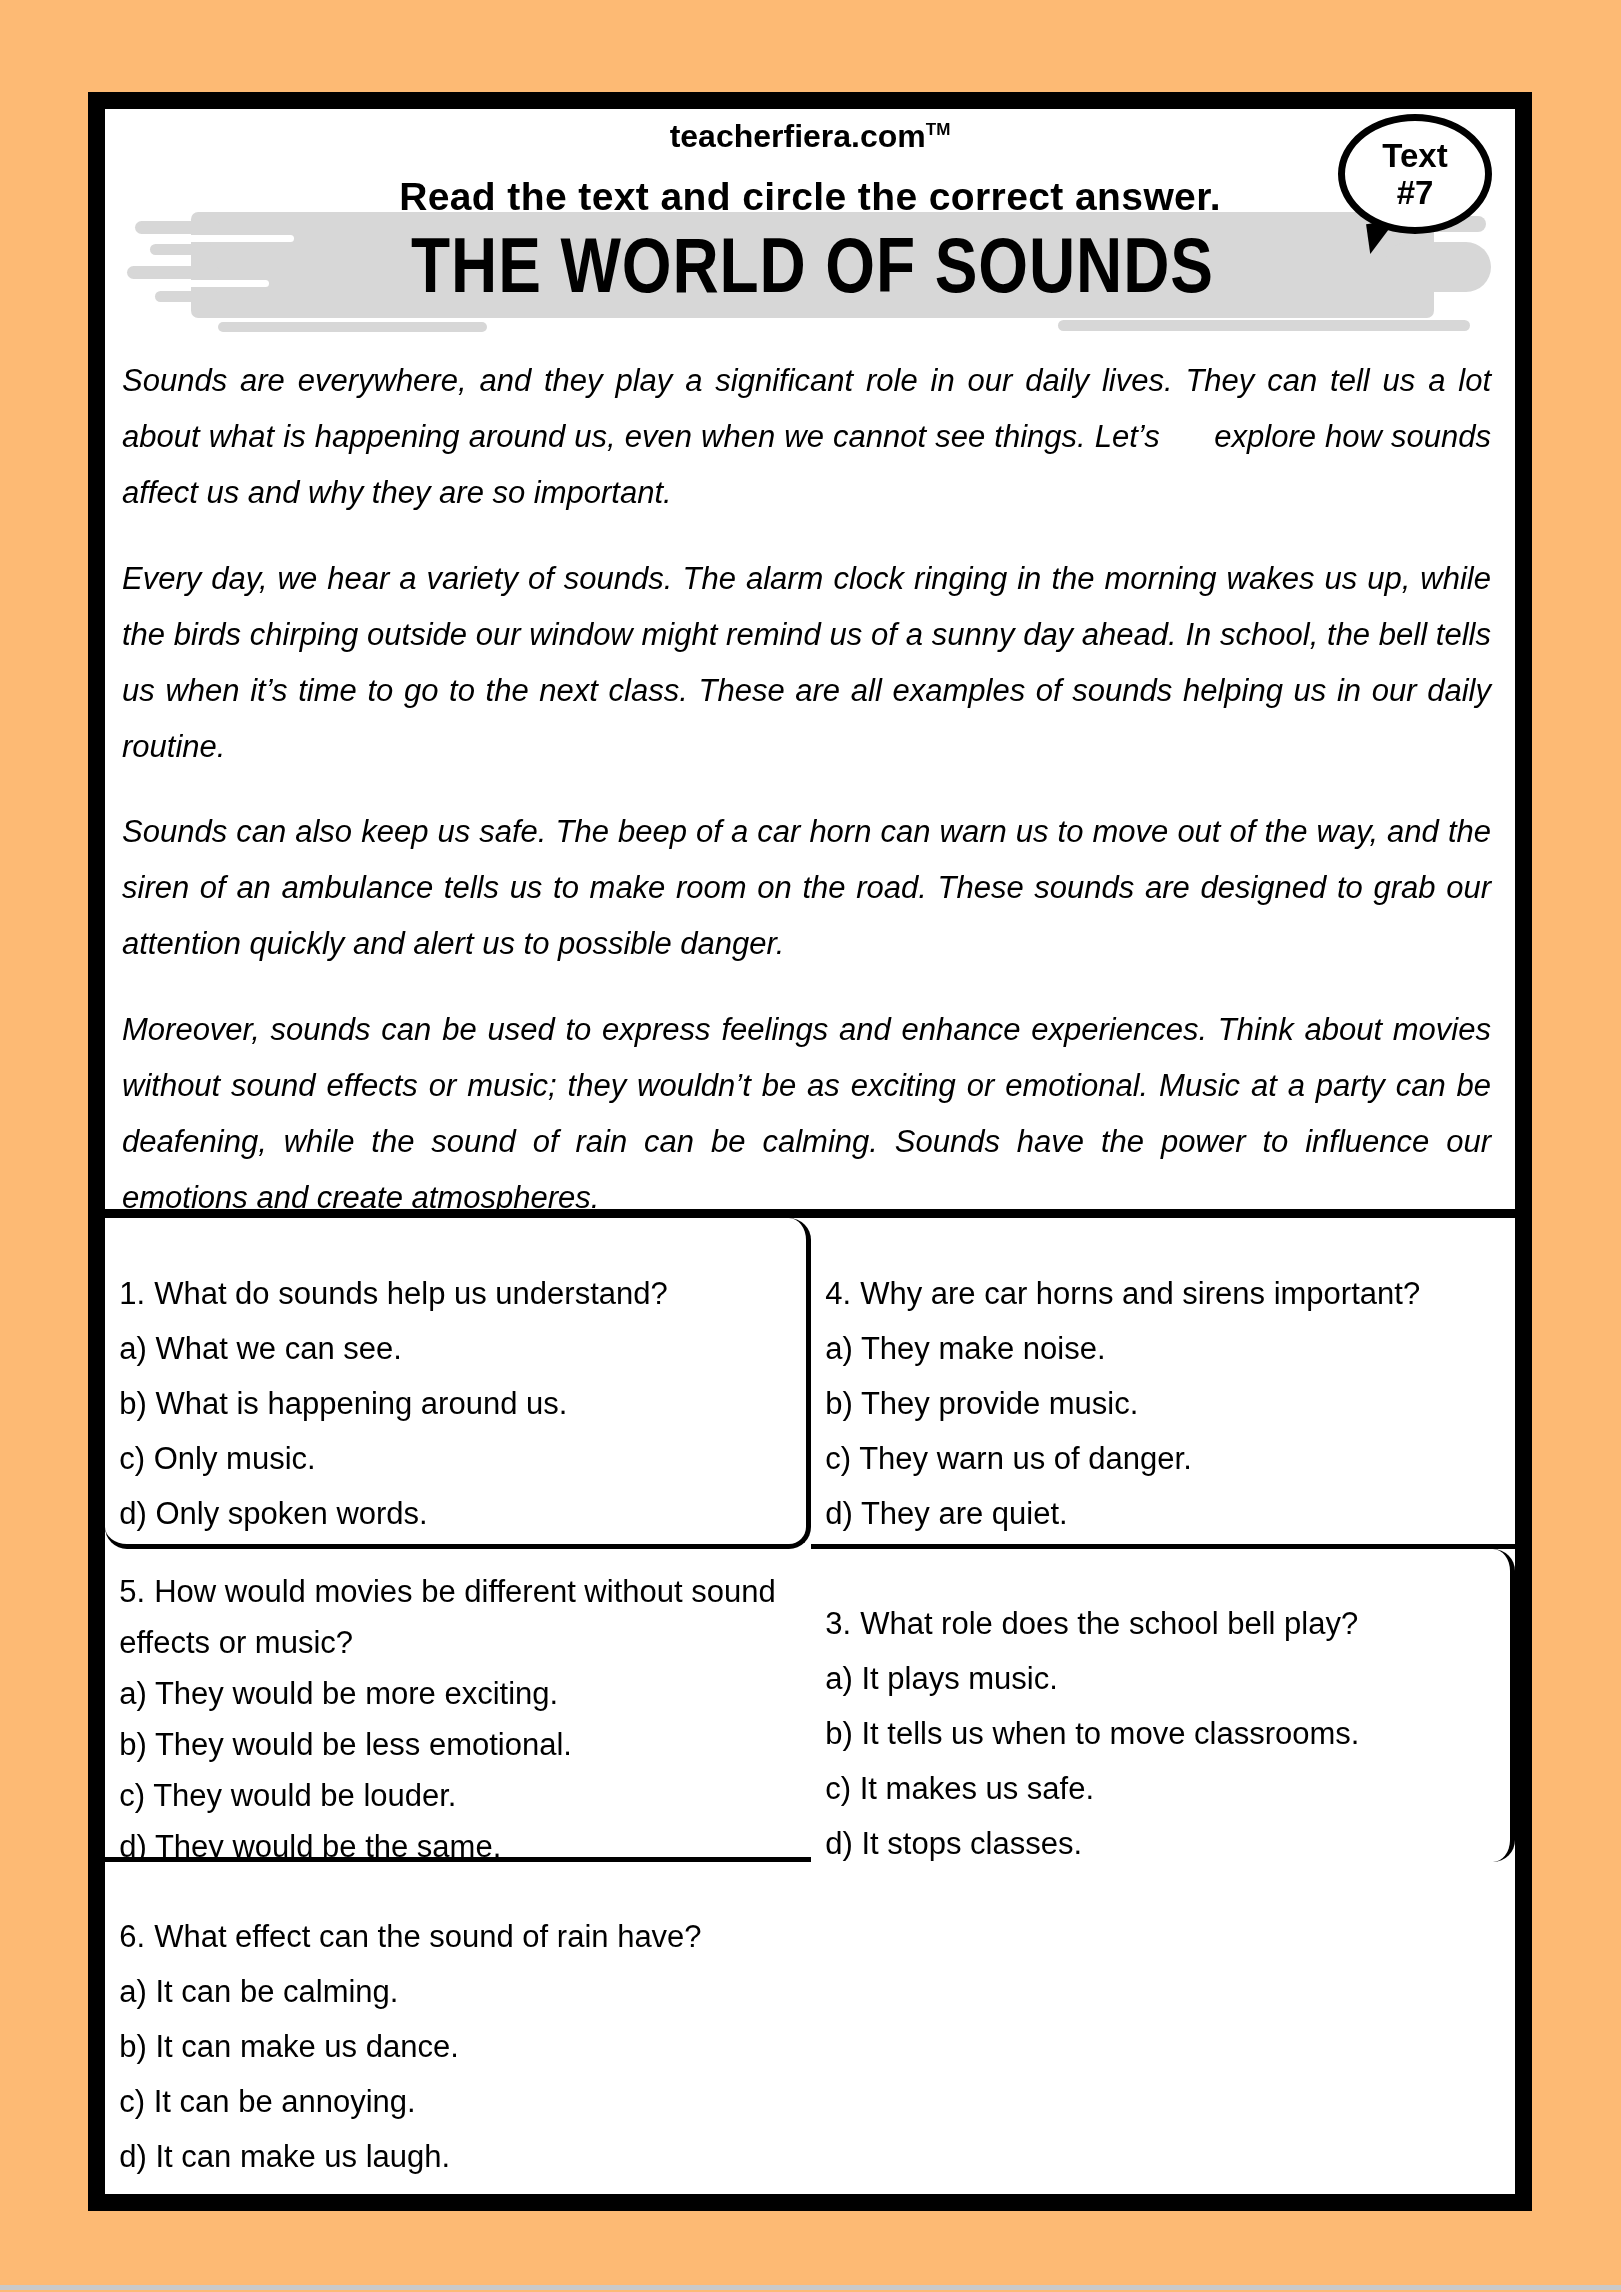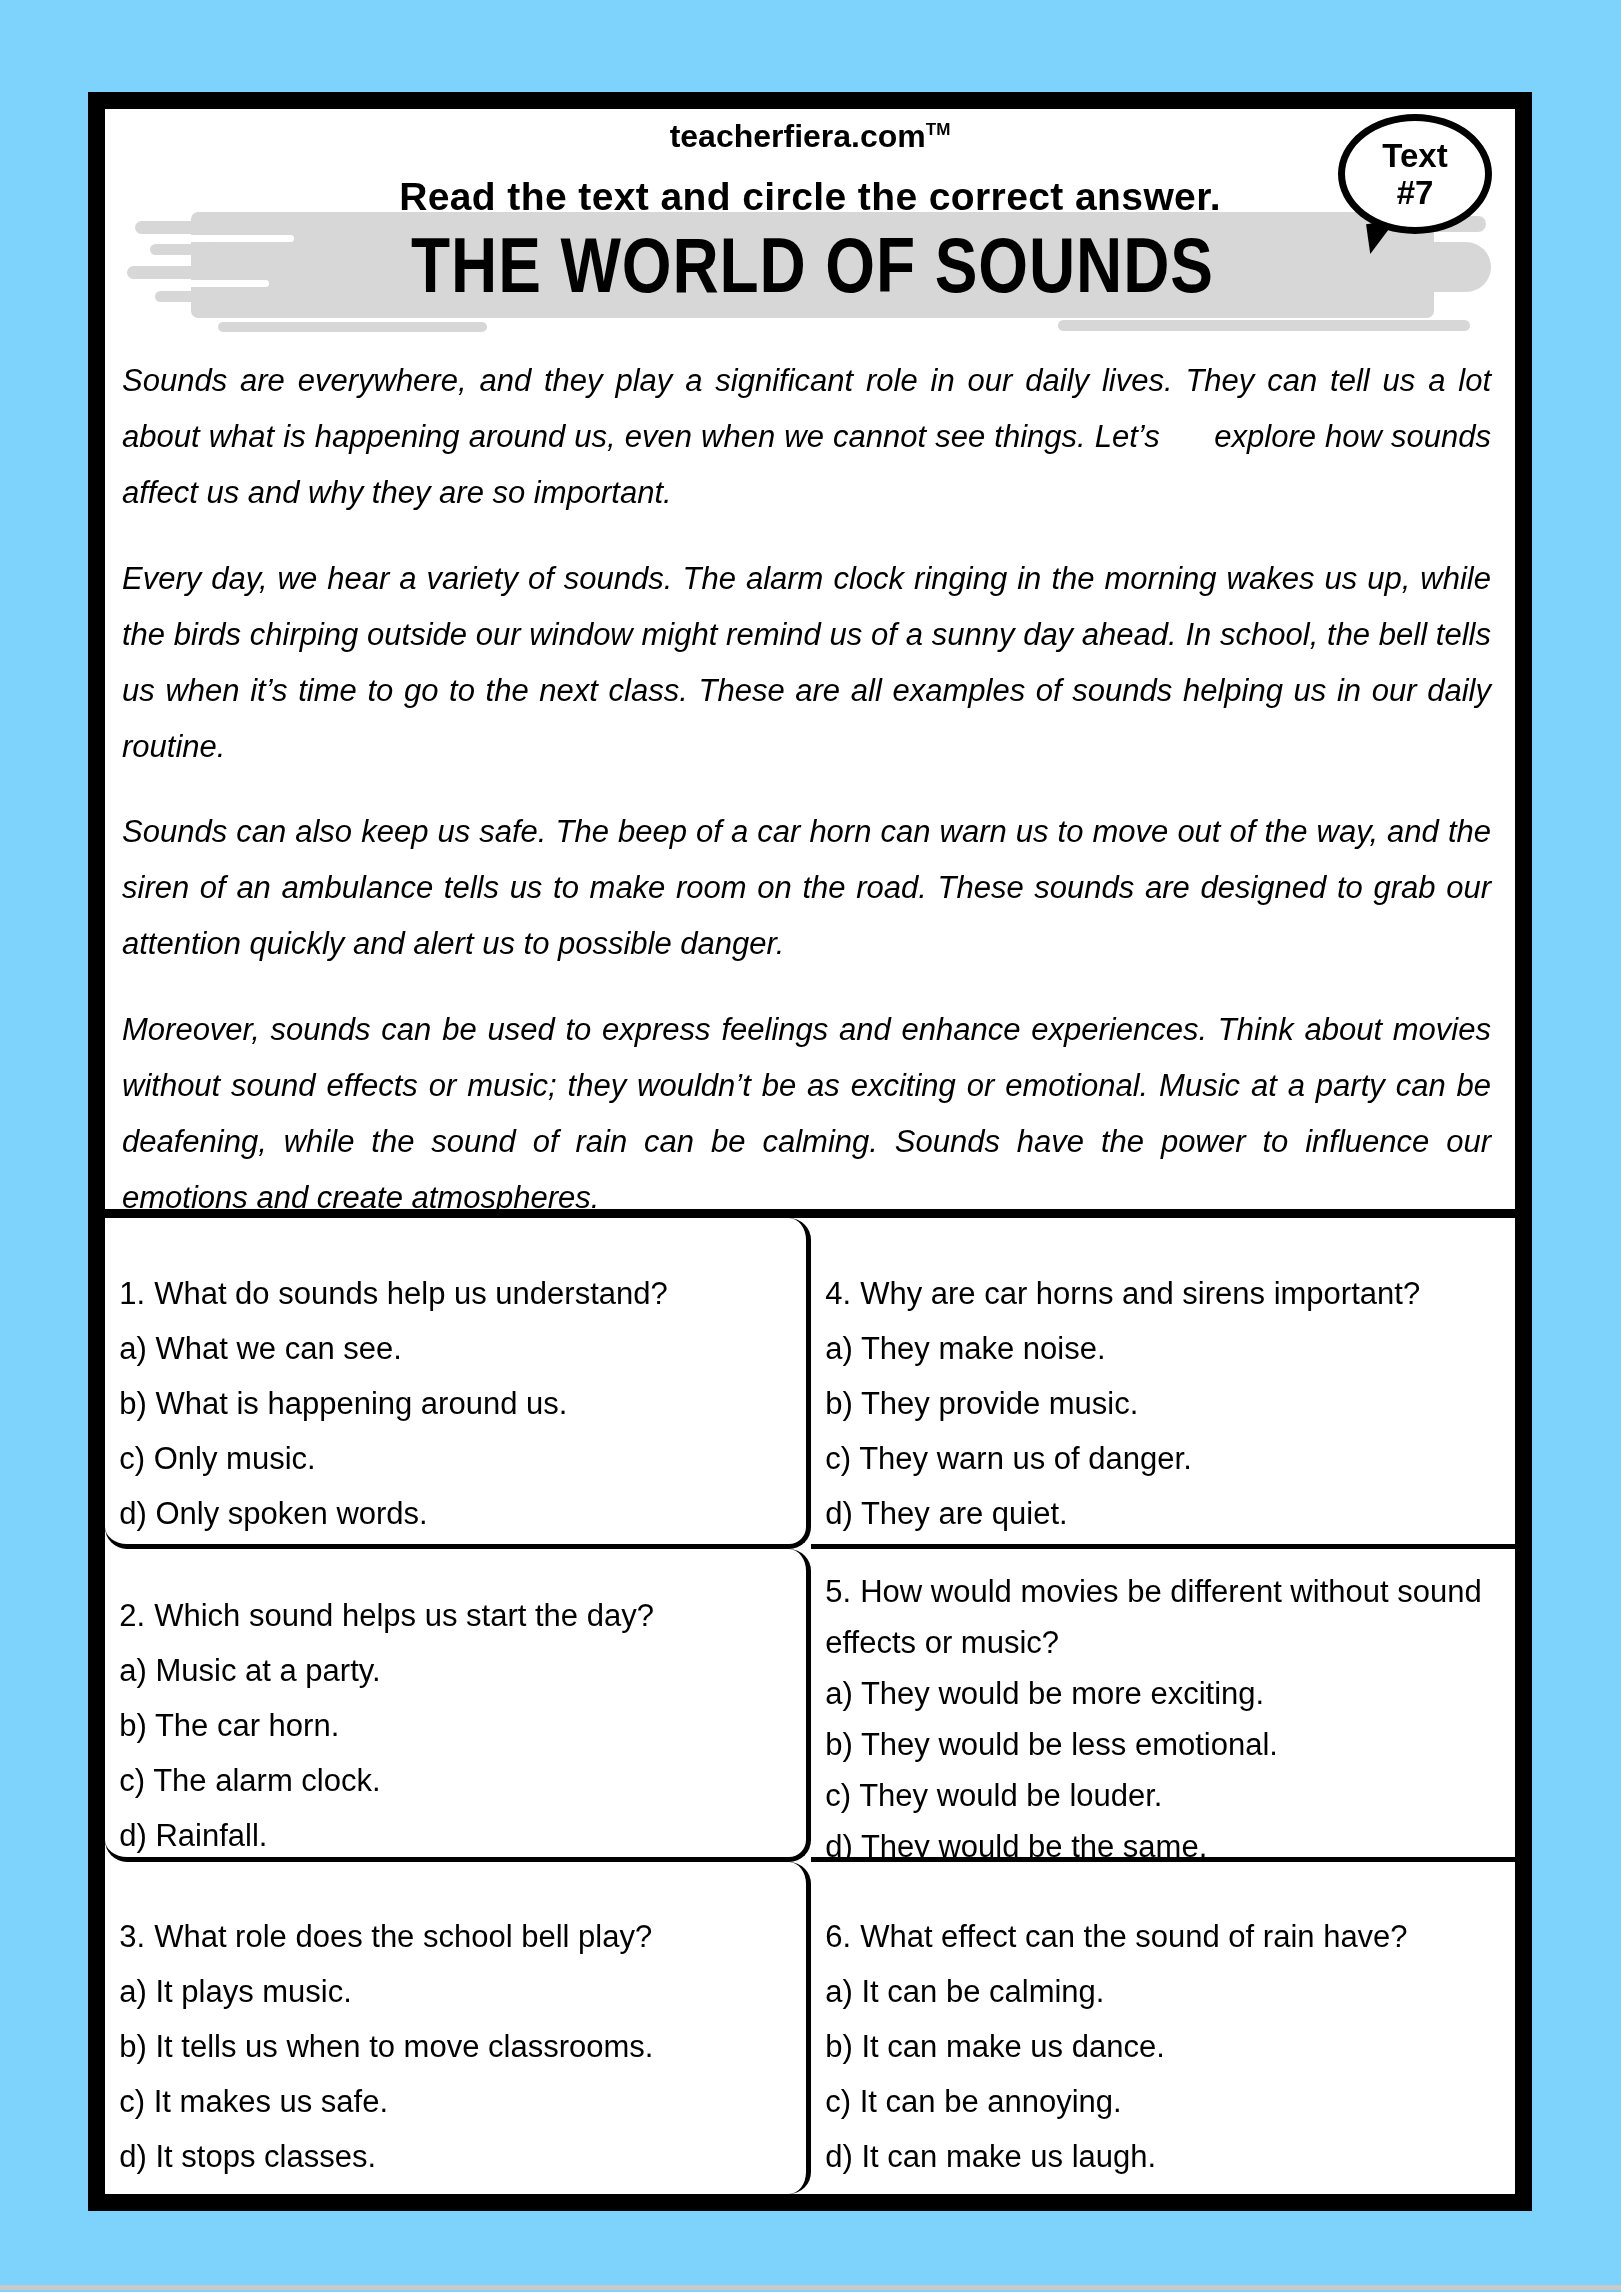--- a/index.html
+++ b/index.html
@@ -4,21 +4,21 @@
 <style>
   html, body { margin: 0; padding: 0; }
   body {
     width: 1621px; height: 2293px;
     background: #ffffff;
     font-family: "Liberation Sans", sans-serif;
     color: #000000;
     position: relative;
     overflow: hidden;
   }
-  .sheet { position: absolute; inset: 0; background: #7dd3fc; }
+  .sheet { position: absolute; inset: 0; background: #fdba74; }
 
   
   .page-frame {
     position: absolute; left: 88px; top: 92px;
     width: 1444px; height: 2119px;
     border: 17px solid #000;
     box-sizing: border-box;
     background: #fff;
   }
   .frame-inner { position: absolute; inset: 0; }
@@ -172,27 +172,20 @@
         </div>
 
         <div class="qcell row-b">
           <div class="qline"><span class="qnum">4.</span><span>Why are car horns and sirens important?</span></div>
           <div class="qline">a) They make noise.</div>
           <div class="qline">b) They provide music.</div>
           <div class="qline">c) They warn us of danger.</div>
           <div class="qline">d) They are quiet.</div>
         </div>
 
-        <div class="qcell col-l row-b pad-mid">
-          <div class="qline"><span class="qnum">2.</span><span>Which sound helps us start the day?</span></div>
-          <div class="qline">a) Music at a party.</div>
-          <div class="qline">b) The car horn.</div>
-          <div class="qline">c) The alarm clock.</div>
-          <div class="qline">d) Rainfall.</div>
-        </div>
 
         <div class="qcell row-b tight">
           <div class="qline"><span class="qnum">5.</span><span>How would movies be different without sound effects or music?</span></div>
           <div class="qline">a) They would be more exciting.</div>
           <div class="qline">b) They would be less emotional.</div>
           <div class="qline">c) They would be louder.</div>
           <div class="qline">d) They would be the same.</div>
         </div>
 
         <div class="qcell col-l pad-last">

